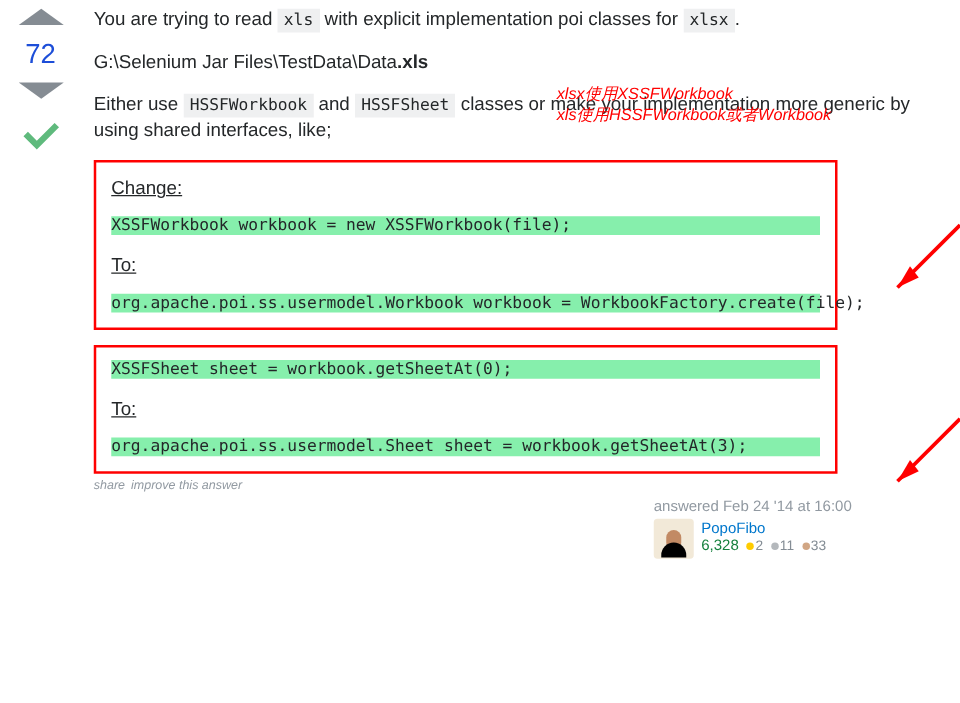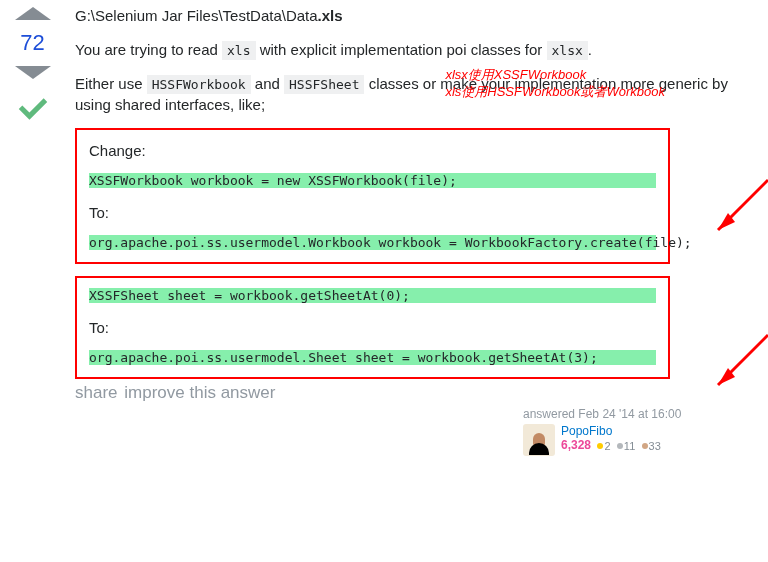--- a/index.html
+++ b/index.html
@@ -17,33 +17,33 @@
   .down { border-top: 13px solid #858c93; margin-top: 10px; }
   .votecount { font-size: 22px; color: #1d4ed8; }
   .check { color: #5fba7d; margin-top: 14px; }
   .answer { flex: 1; padding-left: 15px; padding-right: 30px; position: relative; }
   p { margin: 0 0 13px 0; line-height: 1.4; }
   code.inline { background: #eff0f1; padding: 2px 5px; font-family: Consolas, Menlo, monospace; font-size: 13px; }
   .bold { font-weight: bold; }
   .red-note { position: absolute; right: 98px; top: 62px; color: #ff0000; font-size: 13px; line-height: 1.3; font-style: italic; }
   .red-box { border: 2px solid #ff0000; padding: 10px 12px 10px 12px; margin-bottom: 12px; width: 595px; }
   .red-box.second { margin-bottom: 4px; }
-  .hdr { margin-bottom: 12px; }
+  .hdr { margin-bottom: 12px; text-decoration: underline; }
   pre { background: #86efac; padding: 0; margin: 0 0 14px 0; font-family: Consolas, Menlo, monospace; font-size: 13px; width: 655px; margin-left: -12px; position: relative; left: 0; }
   .red-box pre { width: 100%; margin-left: 0; }
-  .actions { font-size: 17px; color: #9199a1; margin-top: 4px; }
+  .actions { font-size: 10px; color: #9199a1; margin-top: 4px; font-style: italic; }
   .actions a { color: #9199a1; text-decoration: none; margin-right: 2px; }
   .sig { float: right; width: 210px; font-size: 12px; color: #9199a1; margin-top: 4px; }
   .sig .when { margin-bottom: 3px; }
   .sig-body { display: flex; }
   .avatar { width: 32px; height: 32px; background: #f2e9d8; border-radius: 3px; display:flex; align-items:center; justify-content:center; overflow:hidden; margin-right: 6px; }
   .head { width: 12px; height: 14px; background: #c28a64; border-radius: 6px 6px 4px 4px; position: relative; }
   .head::after { content:""; position:absolute; left:-4px; top:10px; width:20px; height:12px; background:#000; border-radius:10px 10px 0 0; }
   .user a { color:#07c; text-decoration:none;text-align:right; }
-  .rep { color:#ec4899; font-weight:bold; }
+  .rep { color:#15803d; font-weight:normal; }
   .badge-dot { width:6px; height:6px; border-radius:50%; display:inline-block; vertical-align:middle; margin-left:3px; }
   .gold { background:#fc0; } .silver { background:#b4b8bc; } .bronze { background:#d1a684; }
   .bnum { color:#848d95; font-size:11px; margin-left:1px; vertical-align:middle; }
   svg.arrow-ann { position:absolute; width:80px; height:70px; pointer-events:none; }
 </style>
 </head>
 <body>
 
 <div class="container">
   <div class="votecell">
@@ -53,25 +53,25 @@
     <div class="check">
       <svg width="32" height="32" viewBox="0 0 36 36">
           <path fill="#5fba7d" d="M6 14l8 8L30 6l4 4-20 20L2 18z"></path>
         </svg>
     </div>
   </div>
 
   <div class="answer">
 
     <p>
-      <span>G:\Selenium Jar Files\TestData\Data</span><span class="bold">.xls</span>
+      <span>You are trying to read </span><code class="inline">xls</code><span> with explicit implementation poi classes for </span><code class="inline">xlsx</code><span>.</span>
     </p>
 
     <p>
-      <span>You are trying to read </span><code class="inline">xls</code><span> with explicit implementation poi classes for </span><code class="inline">xlsx</code><span>.</span>
+      <span>G:\Selenium Jar Files\TestData\Data</span><span class="bold">.xls</span>
     </p>
 
     <div class="red-note">
       <span>xlsx使用XSSFWorkbook</span><br>
       <span>xls使用HSSFWorkbook或者Workbook</span>
     </div>
 
     <p>
       <span>Either use </span><code class="inline">HSSFWorkbook</code><span> and </span><code class="inline">HSSFSheet</code><span> classes or make your implementation more generic by using shared interfaces, like;</span>
     </p>

